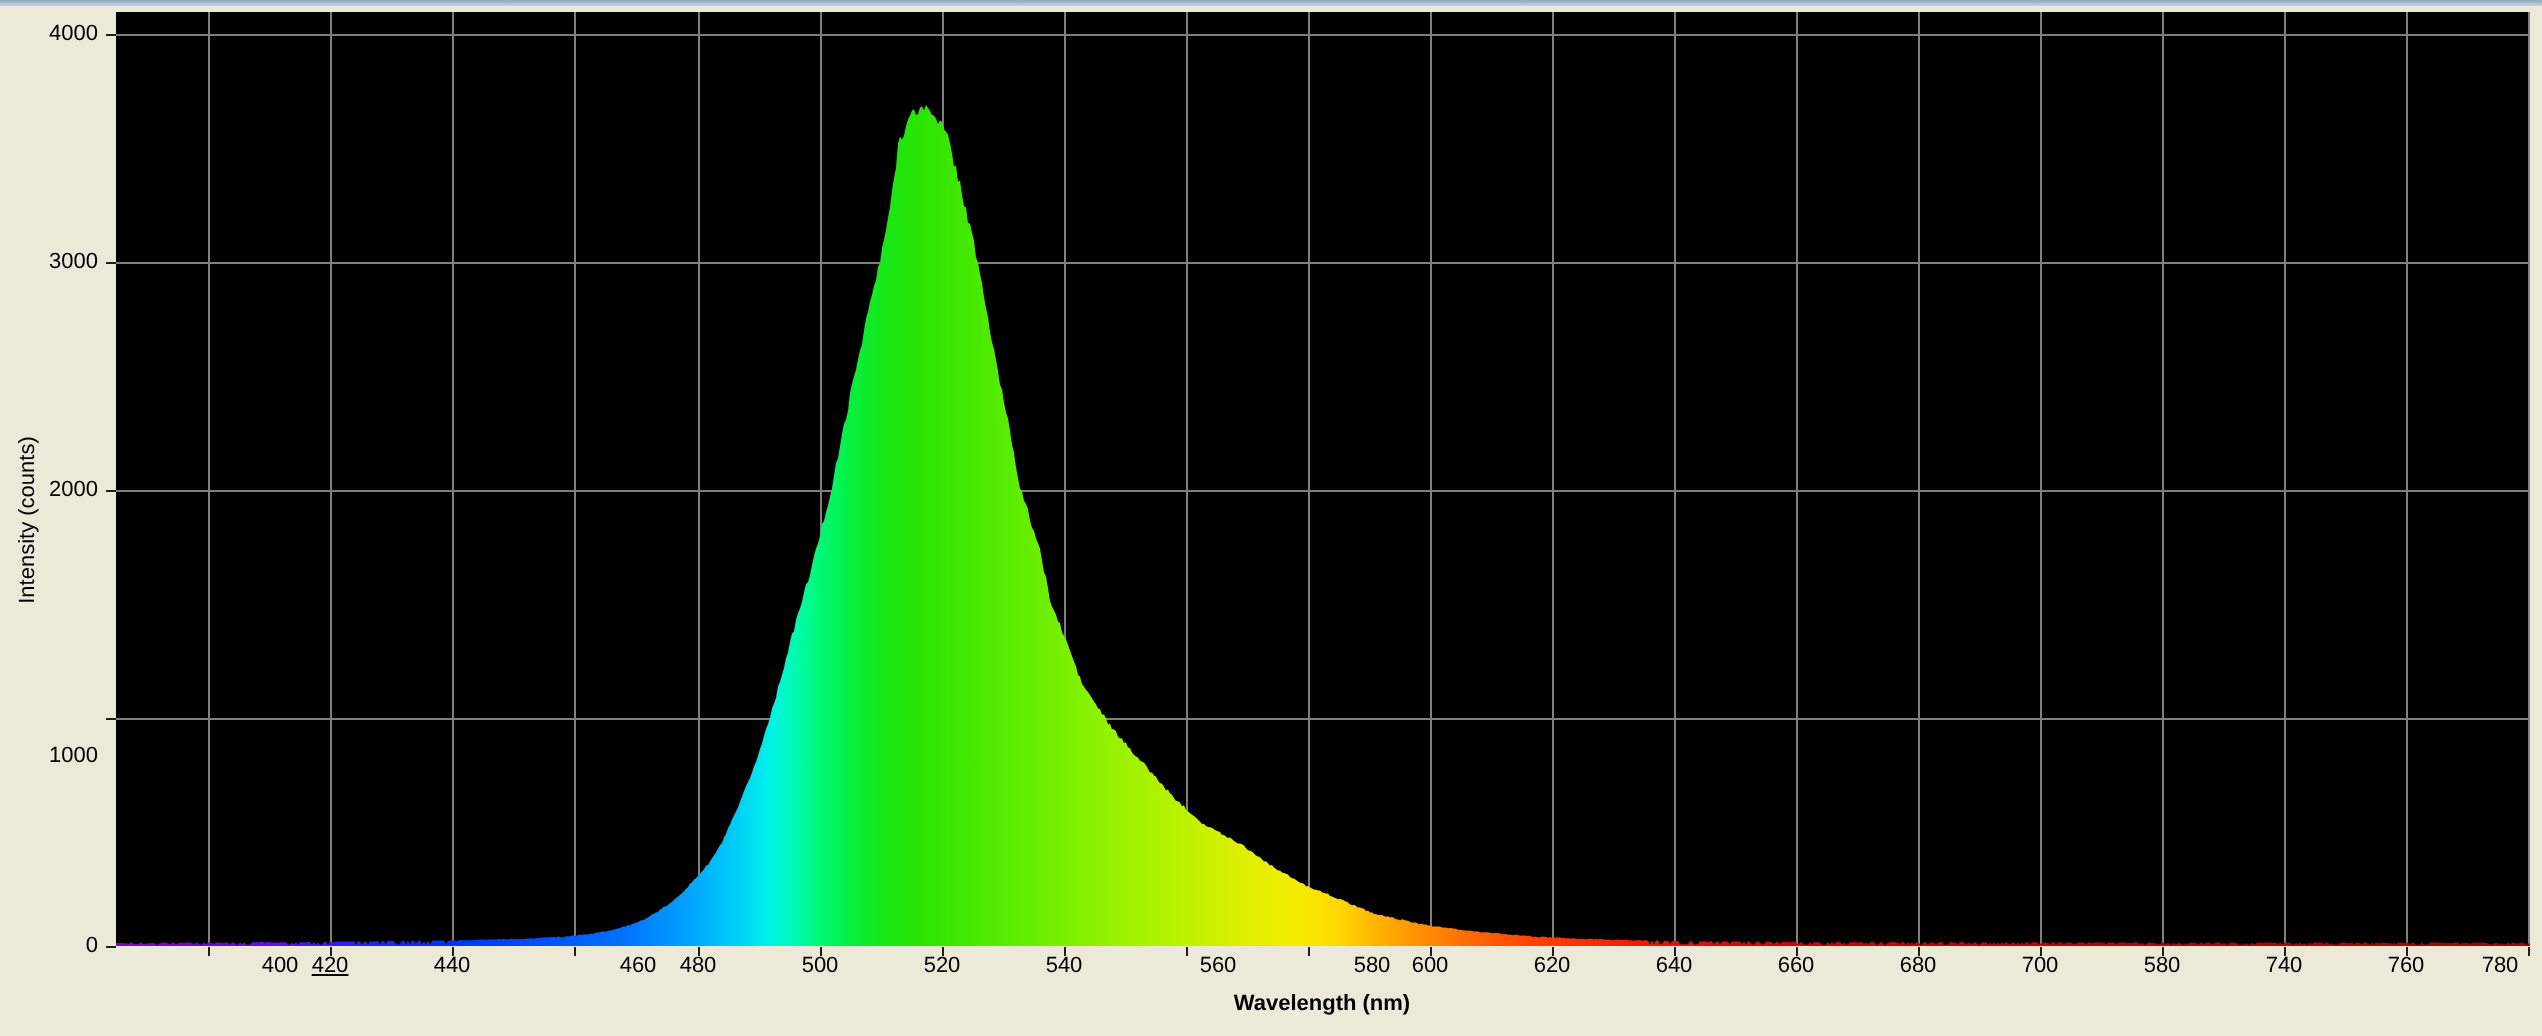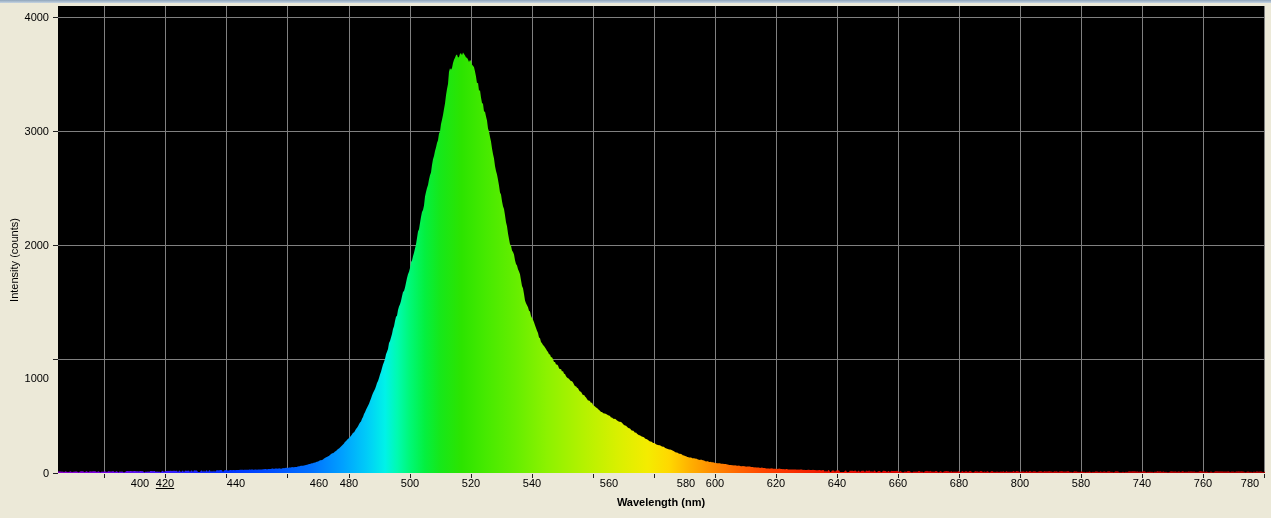--- a/index.html
+++ b/index.html
@@ -134,34 +134,34 @@
         <line x1="53" y1="245.5" x2="58" y2="245.5"></line>
         <line x1="53" y1="131.5" x2="58" y2="131.5"></line>
         <line x1="53" y1="17.5" x2="58" y2="17.5"></line>
       </g>
     </svg>
   <div id="labels-layer">
     <div id="y-axis-title" class="axis-title">Intensity (counts)</div>
     <div id="x-axis-title" class="axis-title">Wavelength (nm)</div>
   <div class="tick-label x-tick-label" style="left: 104px; margin-left: 36px;">400</div>
       <div class="tick-label x-tick-label" style="left: 165px; text-decoration: underline;">420</div>
-      <div class="tick-label x-tick-label" style="left: 236px;">440</div>
+      <div class="tick-label x-tick-label" style="left: 226px;">440</div>
       <div class="tick-label x-tick-label" style="left: 287px; margin-left: 32px;">460</div>
       <div class="tick-label x-tick-label" style="left: 349px;">480</div>
       <div class="tick-label x-tick-label" style="left: 410px;">500</div>
       <div class="tick-label x-tick-label" style="left: 471px;">520</div>
       <div class="tick-label x-tick-label" style="left: 532px;">540</div>
       <div class="tick-label x-tick-label" style="left: 593px; margin-left: 16px;">560</div>
       <div class="tick-label x-tick-label" style="left: 654px; margin-left: 32px;">580</div>
       <div class="tick-label x-tick-label" style="left: 715px;">600</div>
       <div class="tick-label x-tick-label" style="left: 776px;">620</div>
       <div class="tick-label x-tick-label" style="left: 837px;">640</div>
       <div class="tick-label x-tick-label" style="left: 898px;">660</div>
       <div class="tick-label x-tick-label" style="left: 959px;">680</div>
-      <div class="tick-label x-tick-label" style="left: 1020px;">800</div>
+      <div class="tick-label x-tick-label" style="left: 1020px;">700</div>
       <div class="tick-label x-tick-label" style="left: 1081px;">580</div>
       <div class="tick-label x-tick-label" style="left: 1142px;">740</div>
       <div class="tick-label x-tick-label" style="left: 1203px;">760</div>
       <div class="tick-label x-tick-label" style="left: 1250px;">780</div>
       <div class="tick-label y-tick-label" style="top: 467px;">0</div>
       <div class="tick-label y-tick-label" style="top: 372px;">1000</div>
       <div class="tick-label y-tick-label" style="top: 239px;">2000</div>
       <div class="tick-label y-tick-label" style="top: 125px;">3000</div>
       <div class="tick-label y-tick-label" style="top: 11px;">4000</div>
     </div>

